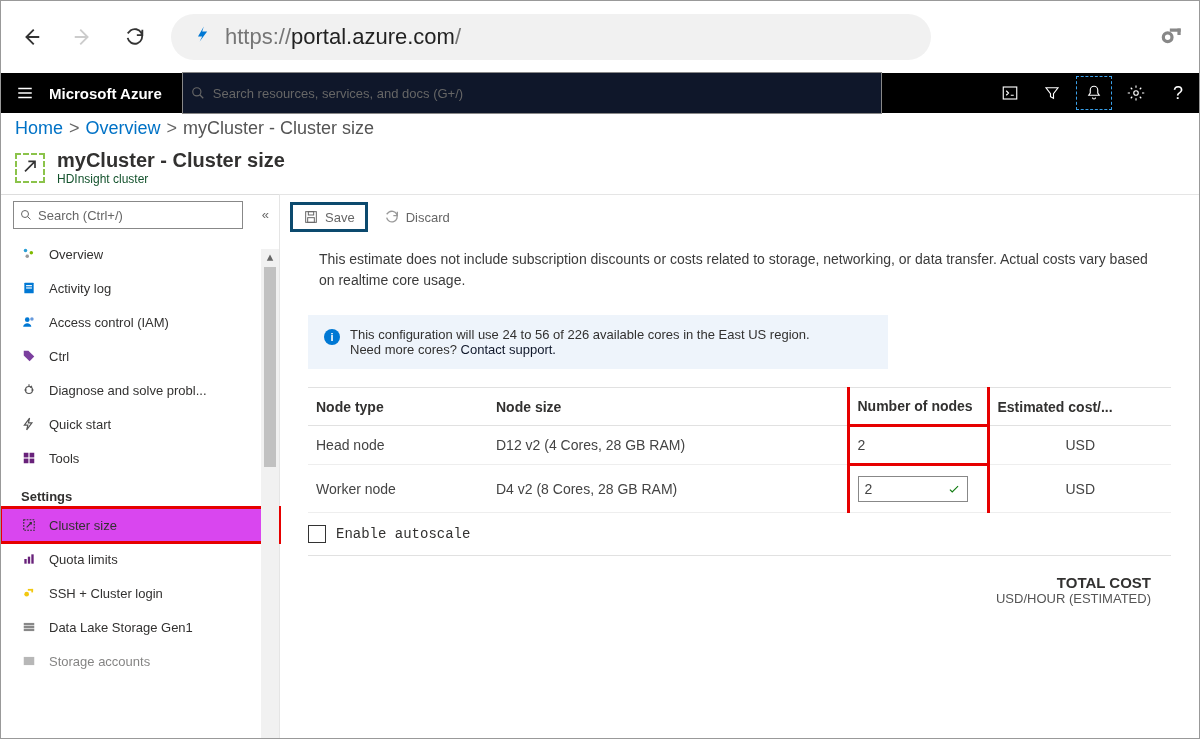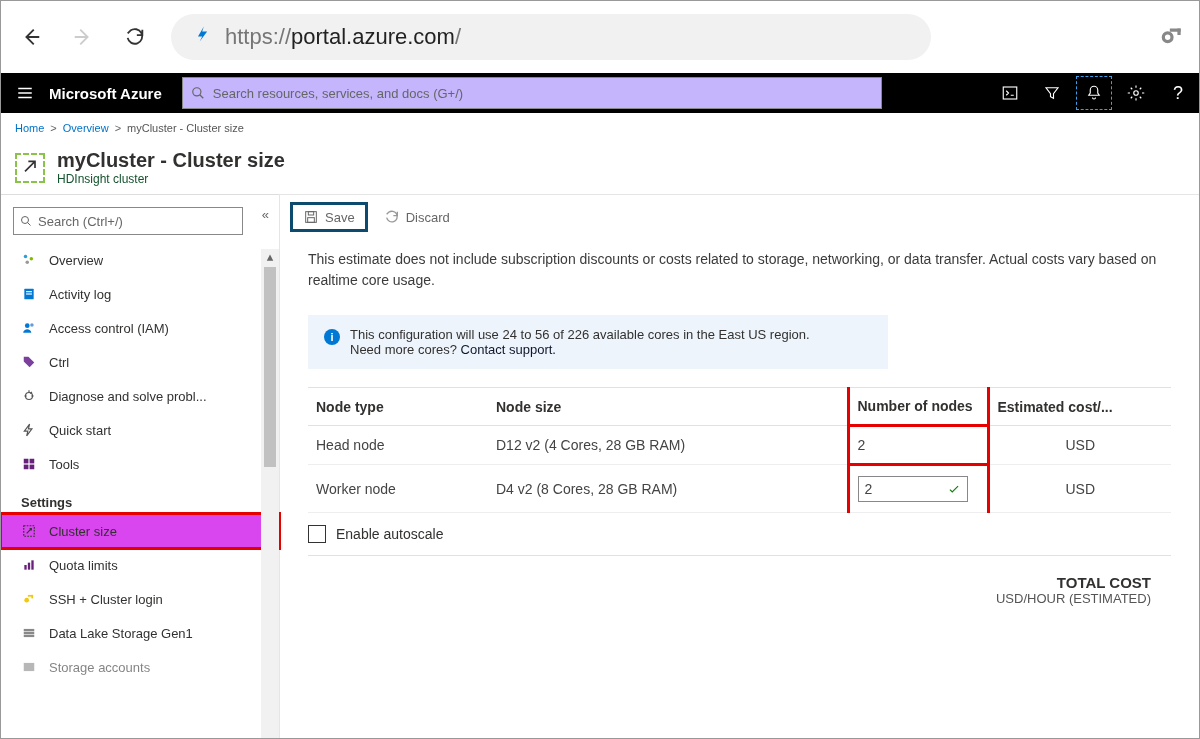--- a/index.html
+++ b/index.html
@@ -10,62 +10,62 @@
   .chrome .nav-btn.disabled { color:#bbb;}
   .addr { flex:1; height:46px; background:#f1f1f1; border-radius:23px; display:flex; align-items:center; padding:0 22px; gap:12px; font-size:22px; color:#3b3b3b; max-width:760px;}
   .addr .azlogo { color:#0078d4; }
   .addr .domain { color:#222; }
   .addr .path { color:#767676; }
   .chrome-right { margin-left:auto; display:flex; align-items:center; gap:14px;}
   
   .azbar { height:40px; background:#000; color:#fff; display:flex; align-items:center;text-align:right; }
   .hamb { width:48px; display:flex; justify-content:center;}
   .brand { font-weight:600; font-size:15px; padding-right:20px;}
-  .searchbox { flex:0 0 700px; height:32px; background:#c4b5fd; border:1px solid #888; display:flex; align-items:center; padding:0 8px; color:#666; gap:8px;}
+  .searchbox { flex:0 0 700px; height:42px; background:#0f172a; border:1px solid #888; display:flex; align-items:center; padding:0 8px; color:#666; gap:8px;}
   .azbar-right { margin-left:auto; display:flex; height:100%;}
   .azicon { width:42px; display:flex; align-items:center; justify-content:center; color:#fff;}
   .azicon.boxed { outline:1px dashed #3aa0e9; outline-offset:-4px;}
   
-  .crumbs { height:30px; display:flex; align-items:center; padding:0 14px; gap:6px; font-size:11px;}
+  .crumbs { height:30px; display:flex; align-items:center; padding:0 14px; gap:6px; font-size:18px;}
   .crumbs a { color:#0072c6; text-decoration:none;}
   .crumbs .sep { color:#666;}
   .crumbs .cur { color:#555;}
   
   .titlebar { display:flex; align-items:center; padding:6px 14px 8px; gap:12px;}
   .titlebar .rsicon { width:30px; height:30px; border:2px dashed #8bc34a; position:relative;}
   .titlebar .rsicon svg { position:absolute; top:3px; left:3px;}
   .titlebar h1 { font-size:20px; font-weight:600;}
   .titlebar .sub { font-size:12px; color:#14532d;}
   
   .panel { display:flex; height:calc(100% - 72px - 40px - 30px - 50px); }
-  .sidebar { width:278px; border-top:1px solid #ddd; position:relative; padding-top:6px;}
+  .sidebar { width:278px; border-top:1px solid #ddd; position:relative; }
   .sb-search { margin:6px 12px; height:28px; border:1px solid #888; display:flex; align-items:center; padding:0 6px; color:#666; gap:6px; width:230px;}
   .sb-collapse { position:absolute; right:10px; top:12px; color:#666;}
   .sb-list { margin-top:8px; position:relative;}
   .sb-item { height:34px; display:flex; align-items:center; padding:0 20px; gap:12px; cursor:pointer; color:#323130;}
   .sb-item.active { background:#d946ef;}
   .sb-heading { font-weight:600; padding:14px 20px 4px; }
   .sb-icon { width:16px; height:16px; display:flex; align-items:center; justify-content:center;}
   .scrolltrack { position:absolute; right:0; top:54px; width:18px; bottom:0; background:#f1f1f1;}
   .scrolltrack .up { height:18px; text-align:center; color:#666;}
   .scrolltrack .thumb { background:#c1c1c1; height:200px; margin:0 3px;}
   
   .main { flex:1; border-left:1px solid #e5e5e5; border-top:1px solid #e5e5e5; padding:0; overflow:hidden;}
   .toolbar { display:flex; align-items:center; height:44px; padding:0 10px; gap:6px;}
   .tbtn { display:flex; align-items:center; gap:6px; padding:4px 10px; color:#666; cursor:pointer;}
   .hl-red { border:3px solid #0c4a6e;justify-content:center; }
-  .desc { padding:10px 28px; color:#3b3b3b; line-height:1.5; font-size:14px;}
+  .desc { padding:10px 39px; color:#3b3b3b; line-height:1.5; font-size:14px;}
   .infobox { margin:14px 28px; background:#eef4fb; padding:12px 16px; display:flex; gap:10px; align-items:flex-start; max-width:580px;}
   .infobox .i { width:16px;height:16px;border-radius:50%;background:#0078d4;color:#fff;display:flex;align-items:center;justify-content:center;font-size:11px;font-weight:bold; flex-shrink:0; margin-top:2px;}
   .infobox a { color:#0f172a; text-decoration:none;}
   table.nodes { width:calc(100% - 56px); margin:18px 28px 6px; border-collapse:collapse; font-size:14px;}
   table.nodes th { text-align:left; font-weight:600; padding:10px 8px; border-bottom:1px solid #e1e1e1; border-top:1px solid #e1e1e1;}
   table.nodes td { padding:10px 8px; border-bottom:1px solid #eee; color:#444;}
   .ninput { width:110px; height:26px; border:1px solid #888; padding:0 6px; display:flex; align-items:center; justify-content:space-between; background:#fff;}
-  .check { margin:12px 28px; display:flex; align-items:center; gap:10px; font-size:14px;}
+  .check { margin:12px 28px; display:flex; align-items:center; gap:10px; font-size:14px;font-family:Liberation Mono, monospace;}
   .check .box { width:18px; height:18px; border:1px solid #333;}
   .divider { border-top:1px solid #e1e1e1; margin:8px 28px;}
   .total { text-align:right; padding:10px 48px; }
   .total .t1 { font-weight:700; font-size:15px;}
   .total .t2 { color:#555; font-size:13px;}
   .col-nodes-hl { border:3px solid #e60000; padding:0 !important; }
   .col-nodes-inner { padding:10px 8px;}
   .sb-hl { outline:3px solid #e60000; outline-offset:-1px;}
   .ellip { white-space:nowrap; overflow:hidden; text-overflow:ellipsis; max-width:200px;}
 </style>

